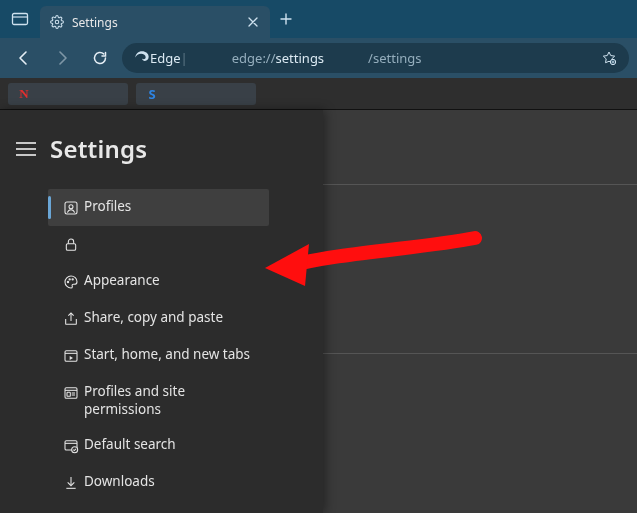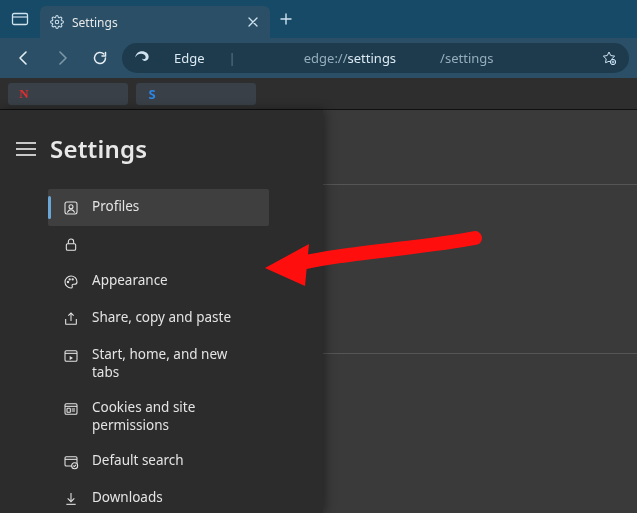--- a/index.html
+++ b/index.html
@@ -64,21 +64,21 @@
     }
     .nav-btn {
       width: 32px; height: 32px;
       display: flex; align-items: center; justify-content: center;
       color: #cfe2ef;
     }
     .addrbar {
       flex: 1;
       display: flex;
       align-items: center;
-      gap: 24px;
+      gap: 0;
       height: 30px;
       background: #1d3b4d;
       border-radius: 16px;
       padding: 0 12px;
       font-size: 13px;
       color: #9fb6c2;
     }
     .addrbar .edge-label { color: #dbe9f2; }
     .addrbar .sep { color: #5c7786; }
     .addrbar .url-rest { color: #95aebd; margin-left: 44px; }
@@ -156,21 +156,21 @@
       letter-spacing: .2px;
     }
 
     .menu {
       list-style: none;
       padding: 10px 0 0 0;
     }
     .menu li {
       display: flex;
       align-items: flex-start;
-      gap: 12px;
+      gap: 4px;
       padding: 9px 12px 9px 14px;
       margin-left: 48px;
       margin-right: 54px;
       font-size: 13.5px;
       color: #e4e4e4;
       cursor: pointer;
       border-radius: 2px;
     }
     .menu li .mi-ico {
       flex: 0 0 18px;
@@ -348,21 +348,21 @@
       <li>
         <span class="mi-ico">
           <svg width="16" height="16" viewBox="0 0 24 24" fill="none" stroke="#e4e4e4" stroke-width="1.6">
               <rect x="3" y="4" width="18" height="16" rx="2"></rect>
               <line x1="3" y1="8" x2="21" y2="8"></line>
               <rect x="6" y="11" width="5" height="6" rx="1"></rect>
               <line x1="13" y1="12" x2="18" y2="12"></line>
               <line x1="13" y1="15" x2="18" y2="15"></line>
             </svg>
         </span>
-        <span class="mi-label">Cookies and site permissions</span>
+        <span class="mi-label">Profiles and site permissions</span>
       </li>
       <li>
         <span class="mi-ico">
           <svg width="16" height="16" viewBox="0 0 24 24" fill="none" stroke="#e4e4e4" stroke-width="1.6">
               <rect x="3" y="4" width="18" height="14" rx="2"></rect>
               <line x1="3" y1="8" x2="21" y2="8"></line>
               <circle cx="17.5" cy="17.5" r="4.5" fill="#2c2c2c"></circle>
               <path d="M15.5 17.5l1.4 1.4 2.6-2.7"></path>
             </svg>
         </span>

